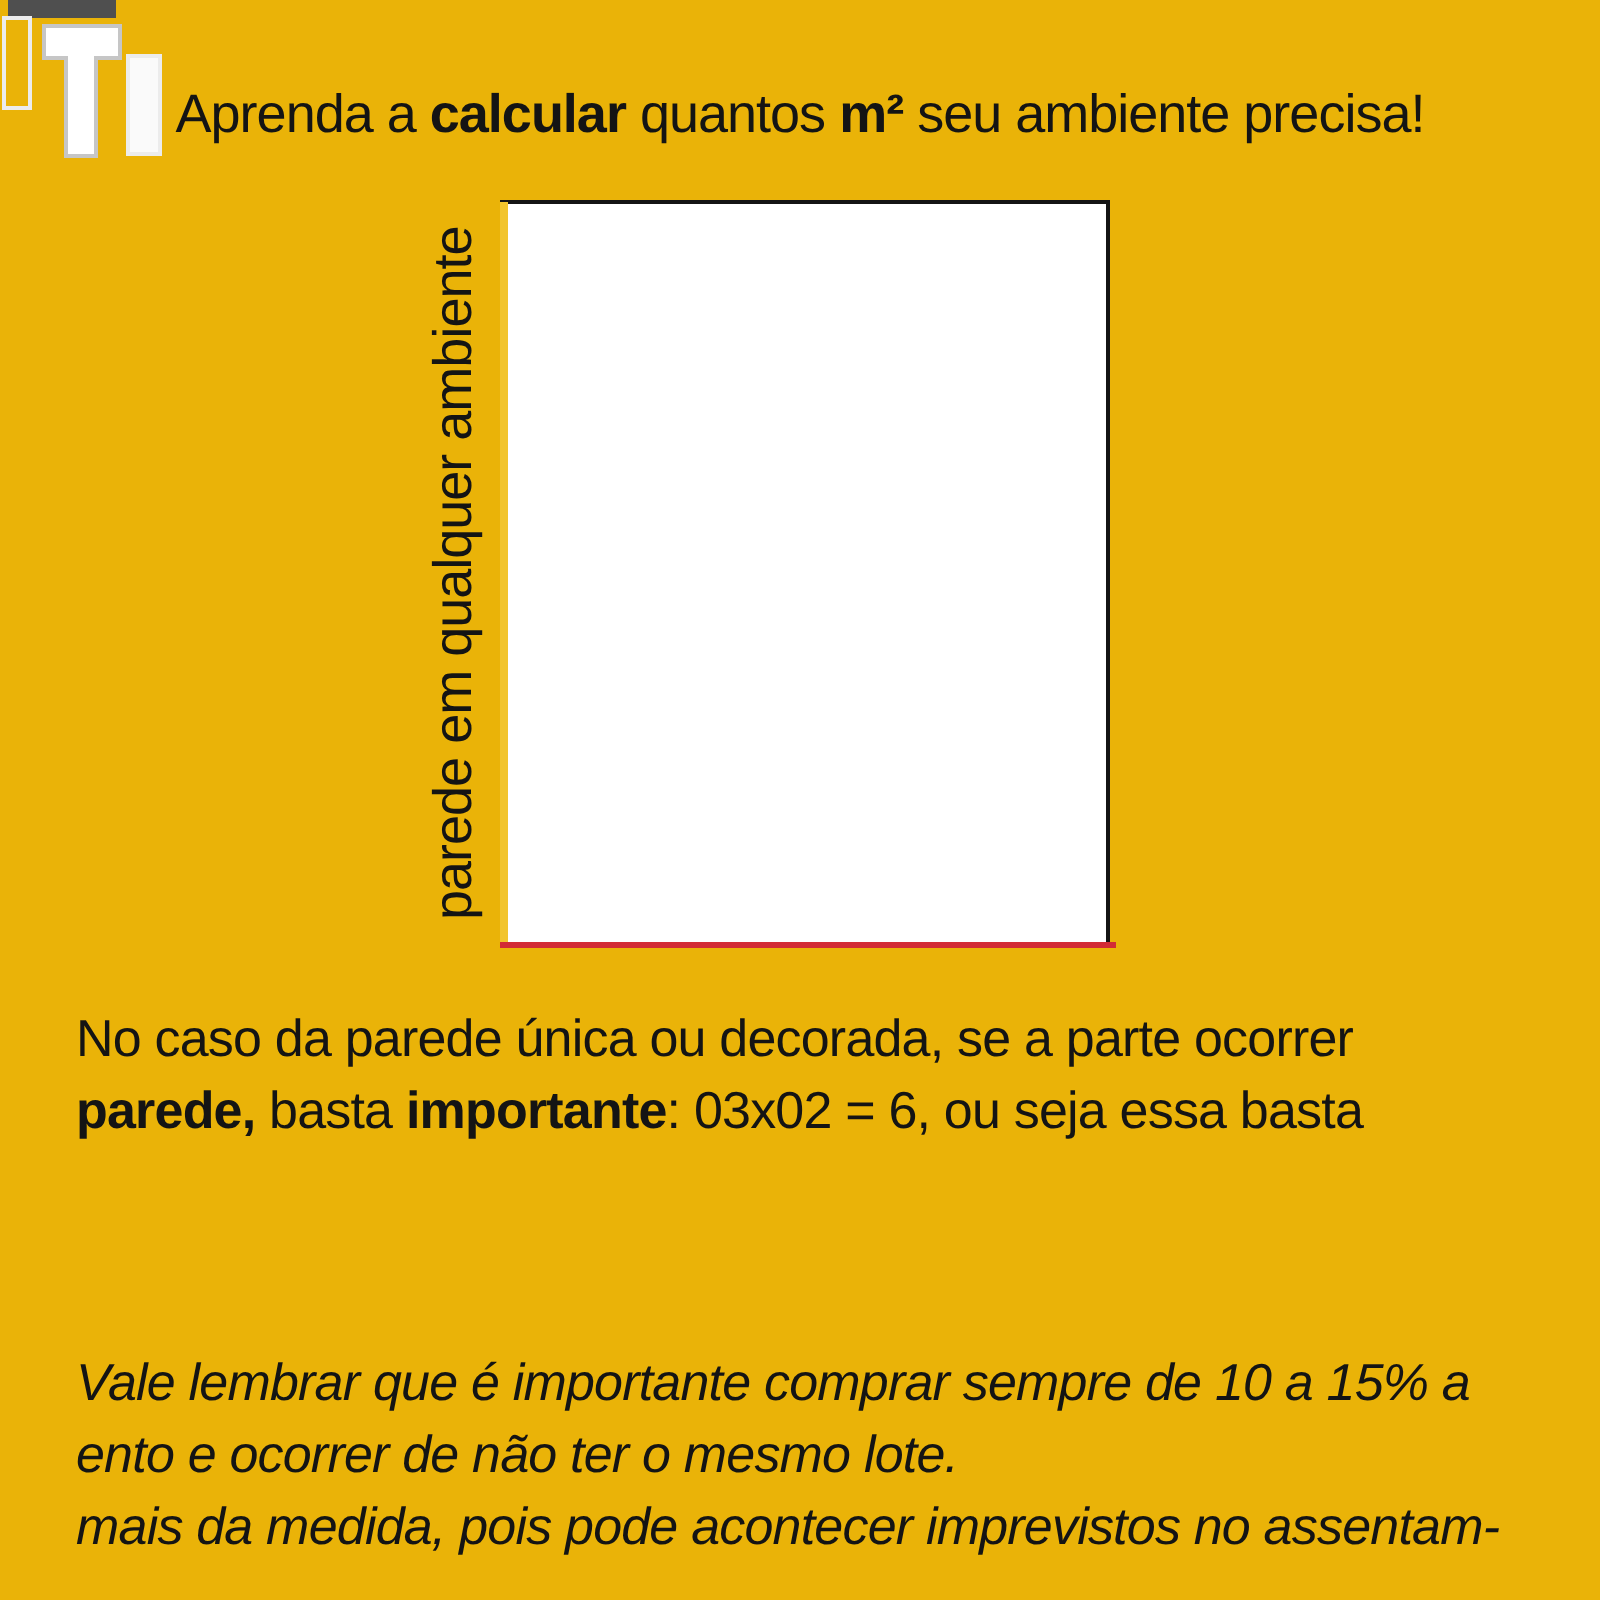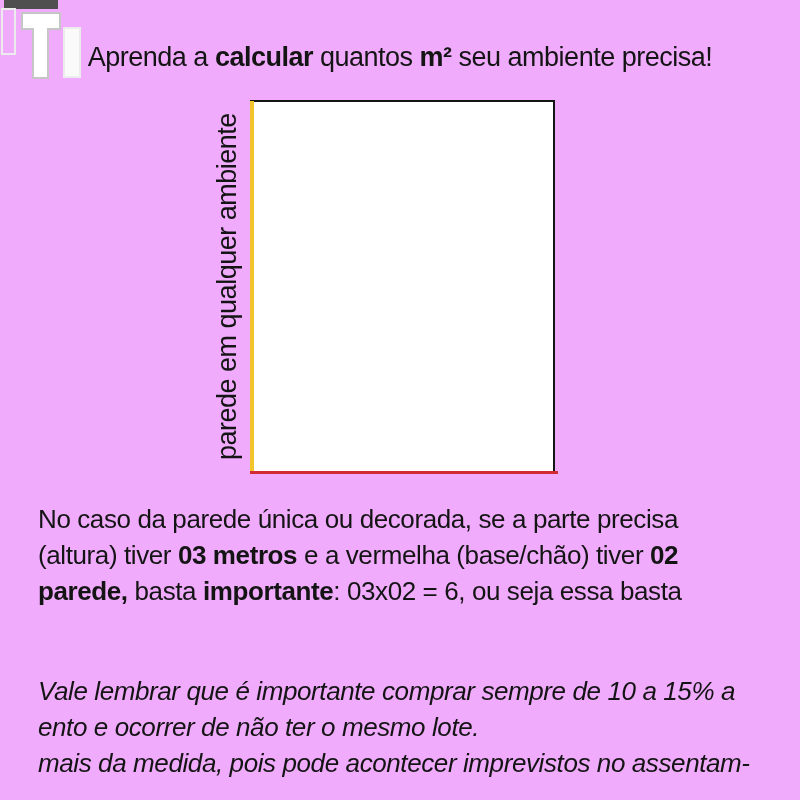--- a/index.html
+++ b/index.html
@@ -1,17 +1,17 @@
 <!DOCTYPE html>
 <html style="--accent-yellow: #F2C42C; --accent-red: #D22B35; --line: #141414;"><head>
 <meta charset="utf-8">
 <style>
   html,body{margin:0;padding:0;background:#fff;}
   .canvas{
-    position:relative;width:800px;height:800px;background:#f0abfc;overflow:hidden;
+    position:relative;width:800px;height:800px;background:#eab308;overflow:hidden;
     font-family:"Liberation Sans",sans-serif;color:#141414;
   }
   
   .logo{position:absolute;left:0;top:0;width:90px;height:85px;}
   
   .title{
     position:absolute;left:0;top:40px;width:800px;margin:0;
     text-align:center;font-size:27px;font-weight:400;letter-spacing:-0.5px;
     line-height:34px;color:#141414;
   }
@@ -55,22 +55,21 @@
   <div class="diagram">
     <div class="edge top"></div>
     <div class="edge right"></div>
     <div class="edge left"></div>
     <div class="edge bottom"></div>
   </div>
 
   <div class="vlabel">parede em qualquer ambiente</div>
 
   <div class="body p1">
-    <div class="line"><span>No caso da parede única ou decorada, se a parte precisa</span></div>
-    <div class="line"><span>(altura) tiver </span><b>03 metros</b><span> e a vermelha (base/chão) tiver </span><b>02</b></div>
+    <div class="line"><span>No caso da parede única ou decorada, se a parte ocorrer</span></div>
     <div class="line"><b>parede,</b><span> basta </span><b>importante</b><span>: 03x02 = 6, ou seja essa basta</span></div>
   </div>
 
   <div class="body p2">
     <div class="line">Vale lembrar que é importante comprar sempre de 10 a 15% a</div>
     <div class="line">ento e ocorrer de não ter o mesmo lote.</div>
     <div class="line">mais da medida, pois pode acontecer imprevistos no assentam-</div>
   </div>
 
 </div>

